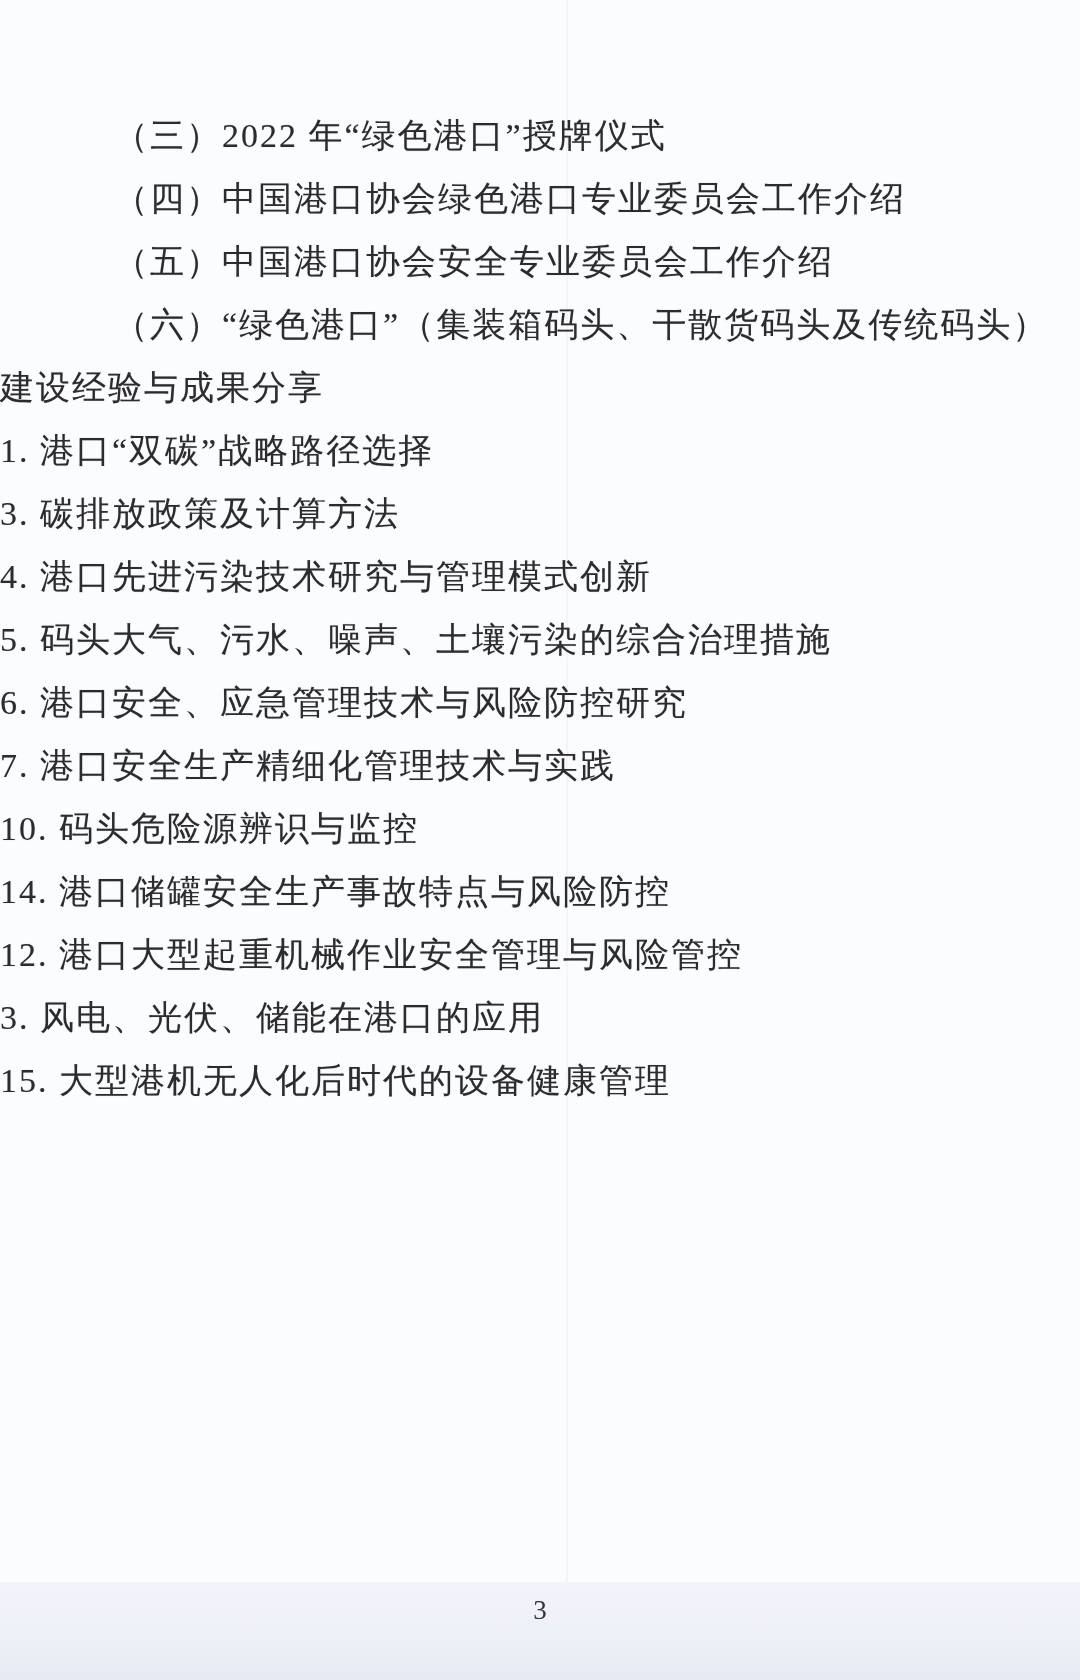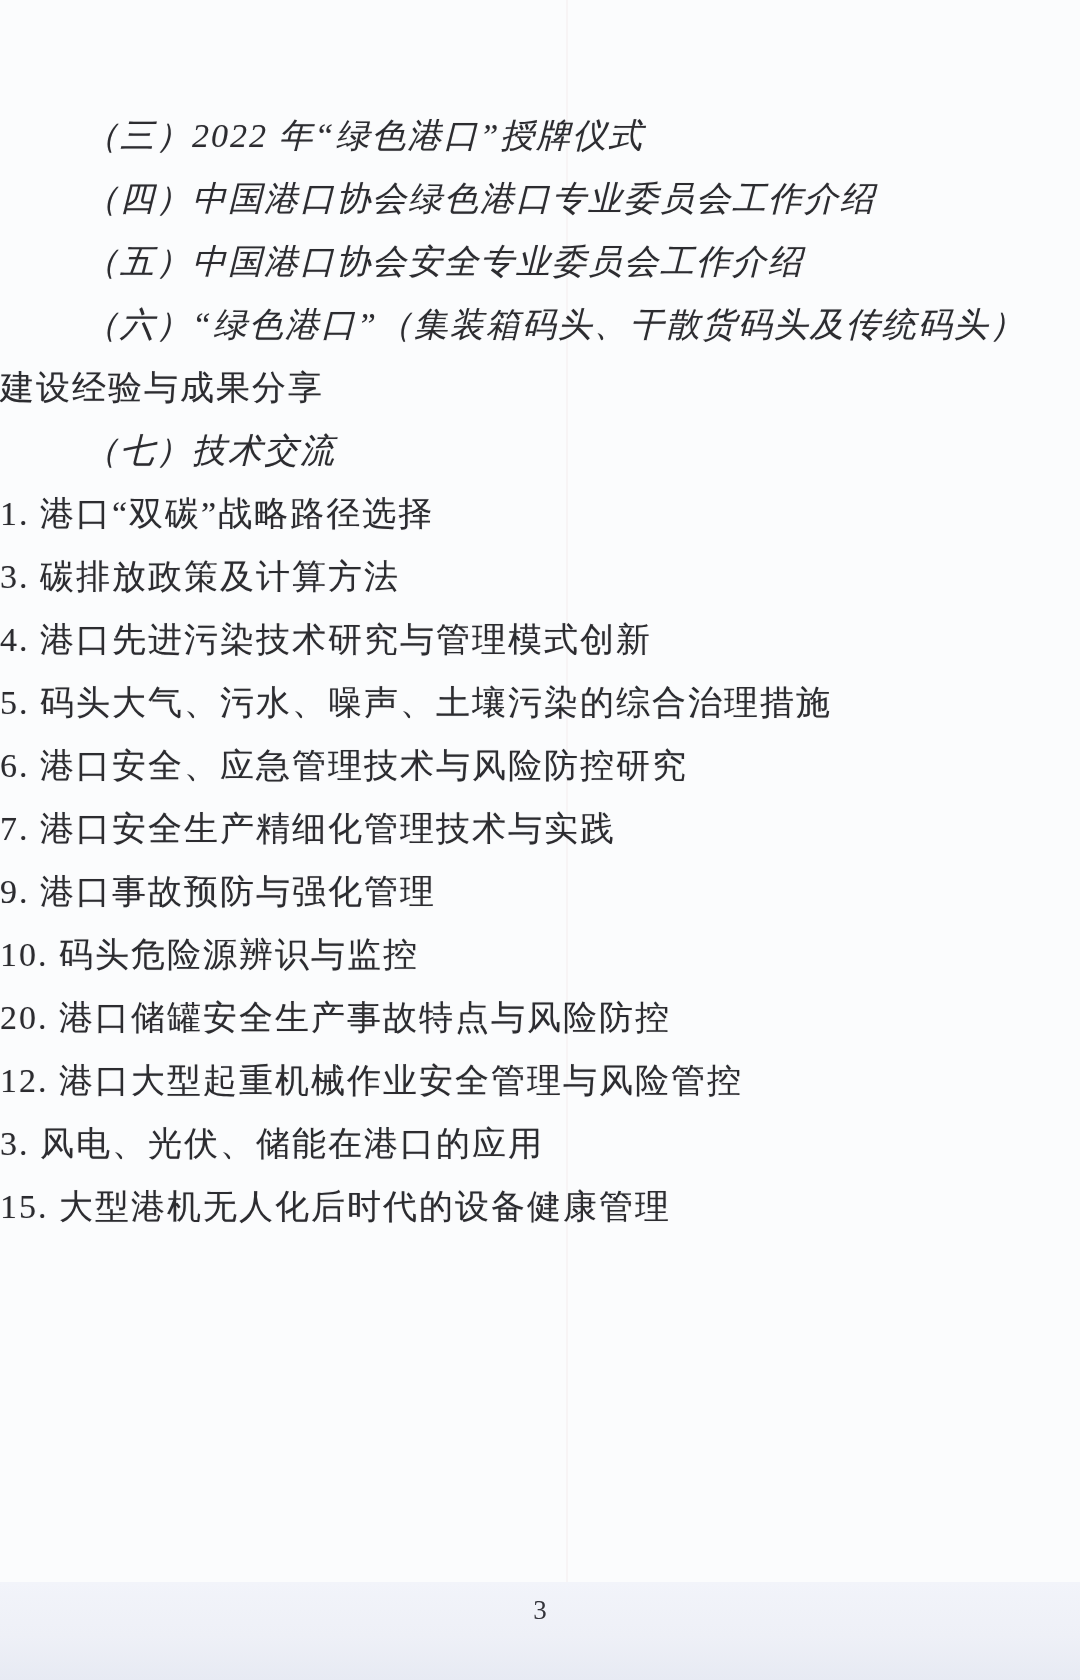--- a/index.html
+++ b/index.html
@@ -28,21 +28,21 @@
   .content{
     position:absolute;top:104px;left:0;right:0;
   }
   .line{
     height:63px;line-height:63px;
     font-size:34px;
     letter-spacing:2px;
     white-space:nowrap;
     text-shadow:0 0 1px rgba(40,40,46,0.28);
   }
-  .indent-heading{padding-left:84px;font-style:italic;}
+  .indent-heading{padding-left:114px;}
   .indent-item{}
   .indent-cont{}
   .page-number{
     position:absolute;top:1592px;left:0;right:0;
     text-align:center;
     font-size:27px;line-height:36px;
     letter-spacing:0;
     color:#33333a;
   }
 </style>
@@ -52,29 +52,27 @@
 <div class="page">
   <div class="scan-streak"></div>
   <div class="bottom-band"></div>
 
   <div class="content">
     <div class="line indent-heading">（三）2022 年“绿色港口”授牌仪式</div>
     <div class="line indent-heading">（四）中国港口协会绿色港口专业委员会工作介绍</div>
     <div class="line indent-heading">（五）中国港口协会安全专业委员会工作介绍</div>
     <div class="line indent-heading">（六）“绿色港口”（集装箱码头、干散货码头及传统码头）</div>
     <div class="line indent-cont">建设经验与成果分享</div>
-    <div class="line indent-heading">（七）技术交流</div>
     <div class="line indent-item">1. 港口“双碳”战略路径选择</div>
     <div class="line indent-item">3. 碳排放政策及计算方法</div>
     <div class="line indent-item">4. 港口先进污染技术研究与管理模式创新</div>
     <div class="line indent-item">5. 码头大气、污水、噪声、土壤污染的综合治理措施</div>
     <div class="line indent-item">6. 港口安全、应急管理技术与风险防控研究</div>
     <div class="line indent-item">7. 港口安全生产精细化管理技术与实践</div>
-    <div class="line indent-item">9. 港口事故预防与强化管理</div>
     <div class="line indent-item">10. 码头危险源辨识与监控</div>
-    <div class="line indent-item">20. 港口储罐安全生产事故特点与风险防控</div>
+    <div class="line indent-item">14. 港口储罐安全生产事故特点与风险防控</div>
     <div class="line indent-item">12. 港口大型起重机械作业安全管理与风险管控</div>
     <div class="line indent-item">3. 风电、光伏、储能在港口的应用</div>
     <div class="line indent-item">15. 大型港机无人化后时代的设备健康管理</div>
   </div>
 
   <div class="page-number">3</div>
 </div>
 
 </body></html>

